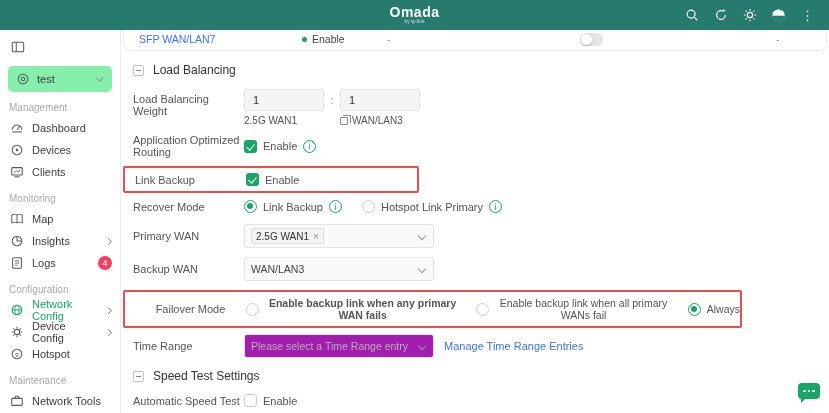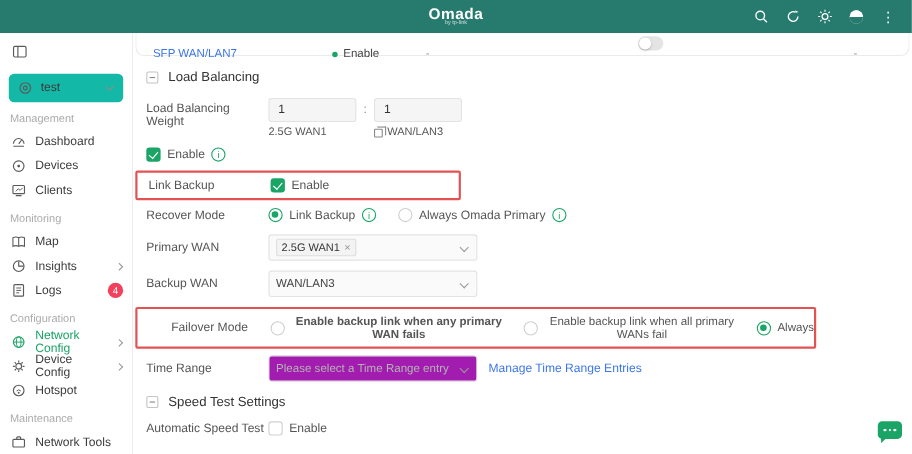--- a/index.html
+++ b/index.html
@@ -16,36 +16,36 @@
   .header-right { margin-left:auto; display:flex; align-items:center; gap:14px; padding-right:14px; }
   .hicon { width:15px; height:15px; display:flex; align-items:center; justify-content:center; cursor:pointer; }
   .kebab { font-size:13px; line-height:13px; }
   
   .app { display:flex; height:383px; }
   .sidebar { width:121px; border-right:1px solid #ececec; background:#fff; padding-top:8px; flex:none; }
   .main { flex:1; position:relative; background:#fff; overflow:hidden; }
   
   .collapse-row { padding:2px 0 8px 11px; }
   .sicon { width:14px; height:14px; flex:none; }
-  .site-pill { margin:0 8px 8px 8px; height:26px; background:#14b8a6; border-radius:5px;
+  .site-pill { margin:0 8px 8px 8px; height:26px; background:#86efac; border-radius:5px;
     display:flex; align-items:center; gap:7px; padding:0 8px; font-size:11px; color:#3c3c3c; cursor:pointer; }
   .sec-label { margin:10px 0 4px 9px; font-size:10px; color:#ababab; }
   .side-item { height:22px; display:flex; align-items:center; gap:8px; padding-left:10px;
     font-size:11px; color:#3c3c3c; cursor:pointer; }
   .side-item.active { color:#1aa466; }
   .chev-right { margin-left:auto; margin-right:9px; width:5px; height:5px;
     border-top:1.3px solid #9a9a9a; border-right:1.3px solid #9a9a9a; transform:rotate(45deg); }
   .chev-down-s { margin-left:auto; width:6px; height:6px;
     border-left:1.3px solid #8d8d8d; border-bottom:1.3px solid #8d8d8d; transform:rotate(-45deg) translateY(-2px); }
   .badge { margin-left:auto; margin-right:8px; min-width:14px; height:14px; border-radius:7px;
     background:#f2405d; color:#fff; font-size:9px; display:flex; align-items:center; justify-content:center; }
   
   .wan-card { margin:0 2px; height:21px; border:1px solid #ebebeb; border-top:none;
     border-radius:0 0 8px 8px; position:relative; font-size:10.5px; }
-  .wan-card .cell { position:absolute; top:13px; }
+  .wan-card .cell { position:absolute; top:3px; }
   .wan-name { left:15px; color:#3d76e8; cursor:pointer; }
   .wan-status { left:178px; color:#444; display:flex; align-items:center; gap:5px; }
   .gdot { width:5px; height:5px; border-radius:50%; background:#1aa466; }
   .dash1 { left:263px; color:#999; }
   .dash2 { left:652px; color:#999; }
   .toggle { left:456px; top:3px; width:23px; height:13px; background:#e4e4e4; border-radius:7px;
     position:absolute; cursor:pointer; }
   .toggle .knob { position:absolute; left:1px; top:1px; width:11px; height:11px; border-radius:50%;
     background:#fff; box-shadow:0 1px 2px rgba(0,0,0,.25); }
   
@@ -302,20 +302,21 @@
             <span class="sub1">2.5G WAN1</span>
             <span class="sub2">
               <span class="copy-ic"></span>
               <span>WAN/LAN3</span>
             </span>
           </div>
         </div>
       </div>
 
       <div class="frow mb6">
+        <span class="flabel">Application Optimized Routing</span>
         <span class="cb on"></span>
         <span>Enable</span>
         <span class="info">i</span>
       </div>
 
       <div class="redbox rb1">
         <div class="frow">
           <span class="flabel">Link Backup</span>
           <span class="cb on"></span>
           <span>Enable</span>
@@ -324,21 +325,21 @@
 
       <div class="frow mb10">
         <span class="flabel">Recover Mode</span>
         <span class="opt" style="margin-right:20px;">
           <span class="radio on"></span>
           <span>Link Backup</span>
           <span class="info">i</span>
         </span>
         <span class="opt">
           <span class="radio off"></span>
-          <span>Always Omada Primary</span>
+          <span>Hotspot Link Primary</span>
           <span class="info">i</span>
         </span>
       </div>
 
       <div class="frow mb8">
         <span class="flabel">Primary WAN</span>
         <div class="sel">
           <span class="tag">
             <span>2.5G WAN1</span>
             <span class="x">×</span>

